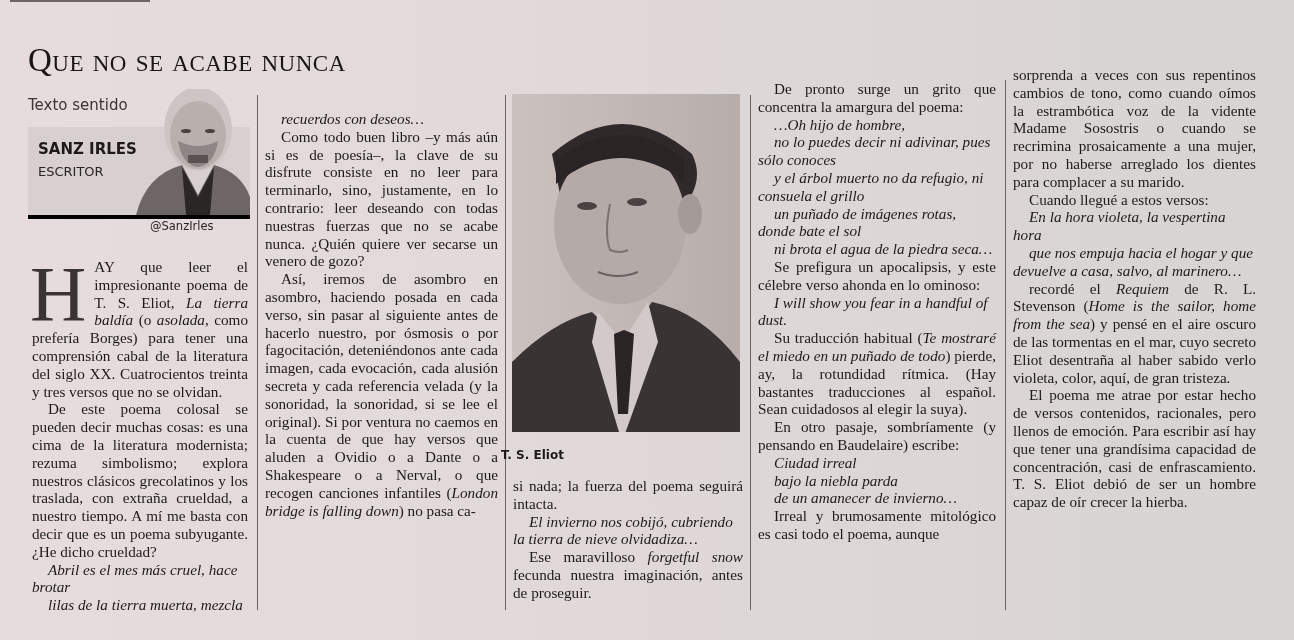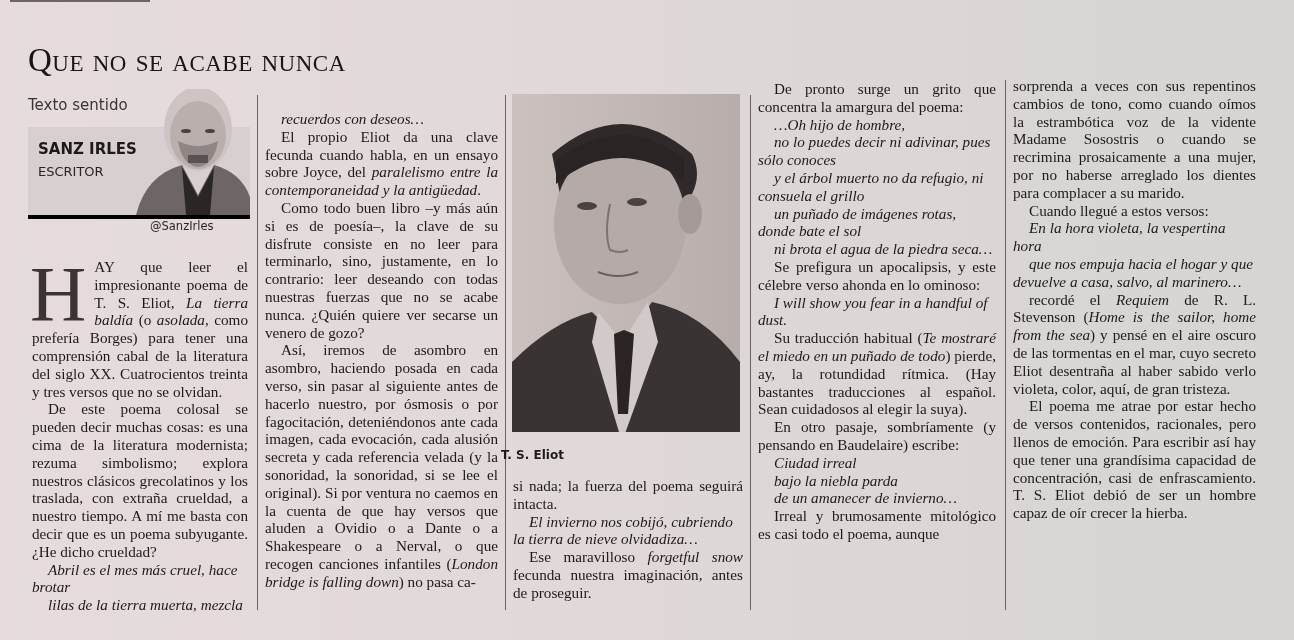--- a/index.html
+++ b/index.html
@@ -103,21 +103,20 @@
   <p class="noind">
     <span class="dropcap">H</span><span>AY que leer el impresionante poema de T. S. Eliot, </span><i>La tierra baldía</i><span> (o </span><i>asolada</i><span>, como prefería Borges) para tener una comprensión cabal de la literatura del siglo XX. Cuatrocientos treinta y tres versos que no se olvidan.</span>
   </p>
   <p>De este poema colosal se pueden decir muchas cosas: es una cima de la literatura modernista; rezuma simbolismo; explora nuestros clásicos grecolatinos y los traslada, con extraña crueldad, a nuestro tiempo. A mí me basta con decir que es un poema subyugante. ¿He dicho crueldad?</p>
   <p class="verse">Abril es el mes más cruel, hace brotar</p>
   <p class="verse">lilas de la tierra muerta, mezcla</p>
 </div>
 
 <div class="col" style="left:265px; width:233px;margin-top:15px;">
   <p class="verse">recuerdos con deseos…</p>
-  <p><span>El propio Eliot da una clave fecunda cuando habla, en un ensayo sobre Joyce, del </span><i>paralelismo entre la contemporaneidad y la antigüedad</i><span>.</span></p>
   <p>Como todo buen libro –y más aún si es de poesía–, la clave de su disfrute consiste en no leer para terminarlo, sino, justamente, en lo contrario: leer deseando con todas nuestras fuerzas que no se acabe nunca. ¿Quién quiere ver secarse un venero de gozo?</p>
   <p><span>Así, iremos de asombro en asombro, haciendo posada en cada verso, sin pasar al siguiente antes de hacerlo nuestro, por ósmosis o por fagocitación, deteniéndonos ante cada imagen, cada evocación, cada alusión secreta y cada referencia velada (y la sonoridad, la sonoridad, si se lee el original). Si por ventura no caemos en la cuenta de que hay versos que aluden a Ovidio o a Dante o a Shakespeare o a Nerval, o que recogen canciones infantiles (</span><i>London bridge is falling down</i><span>) no pasa ca-</span></p>
 </div>
 
 <div class="photo">
   <svg width="228" height="338" viewBox="0 0 228 338">
     <defs>
       <linearGradient id="bg" x1="0" y1="0" x2="1" y2="0">
         <stop offset="0" stop-color="#cbc2c0"></stop>
           <stop offset="1" stop-color="#b7aeac"></stop>
@@ -155,20 +154,20 @@
   <p>Se prefigura un apocalipsis, y este célebre verso ahonda en lo ominoso:</p>
   <p class="verse">I will show you fear in a handful of dust.</p>
   <p><span>Su traducción habitual (</span><i>Te mostraré el miedo en un puñado de todo</i><span>) pierde, ay, la rotundidad rítmica.         (Hay bastantes traducciones al español. Sean cuidadosos al elegir la suya).</span></p>
   <p>En otro pasaje, sombríamente (y pensando en Baudelaire) escribe:</p>
   <p class="verse">Ciudad irreal</p>
   <p class="verse">bajo la niebla parda</p>
   <p class="verse">de un amanecer de invierno…</p>
   <p>Irreal y brumosamente mitológico es casi todo el poema, aunque</p>
 </div>
 
-<div class="col" style="left:1013px; top:77px; width:243px;">
+<div class="col" style="left:1013px; top:66px; width:243px;">
   <p class="noind">sorprenda a veces con sus repentinos cambios de tono, como cuando oímos la estrambótica voz de la vidente Madame Sosostris o cuando se recrimina prosaicamente a una mujer, por no haberse arreglado los dientes para complacer a su marido.</p>
   <p>Cuando llegué a estos versos:</p>
   <p class="verse">En la hora violeta, la vespertina hora</p>
   <p class="verse">que nos empuja hacia el hogar y que devuelve a casa, salvo, al marinero…</p>
   <p><span>recordé el </span><i>Requiem</i><span> de R. L. Stevenson (</span><i>Home is the sailor, home from the sea</i><span>) y pensé en el aire oscuro de las tormentas en el mar, cuyo secreto Eliot desentraña al haber sabido verlo violeta, color, aquí, de gran tristeza.</span></p>
   <p>El poema me atrae por estar hecho de versos contenidos, racionales, pero llenos de emoción. Para escribir así hay que tener una grandísima capacidad de concentración, casi de enfrascamiento. T. S. Eliot debió de ser un hombre capaz de oír crecer la hierba.</p>
 </div>
 
 </body></html>

